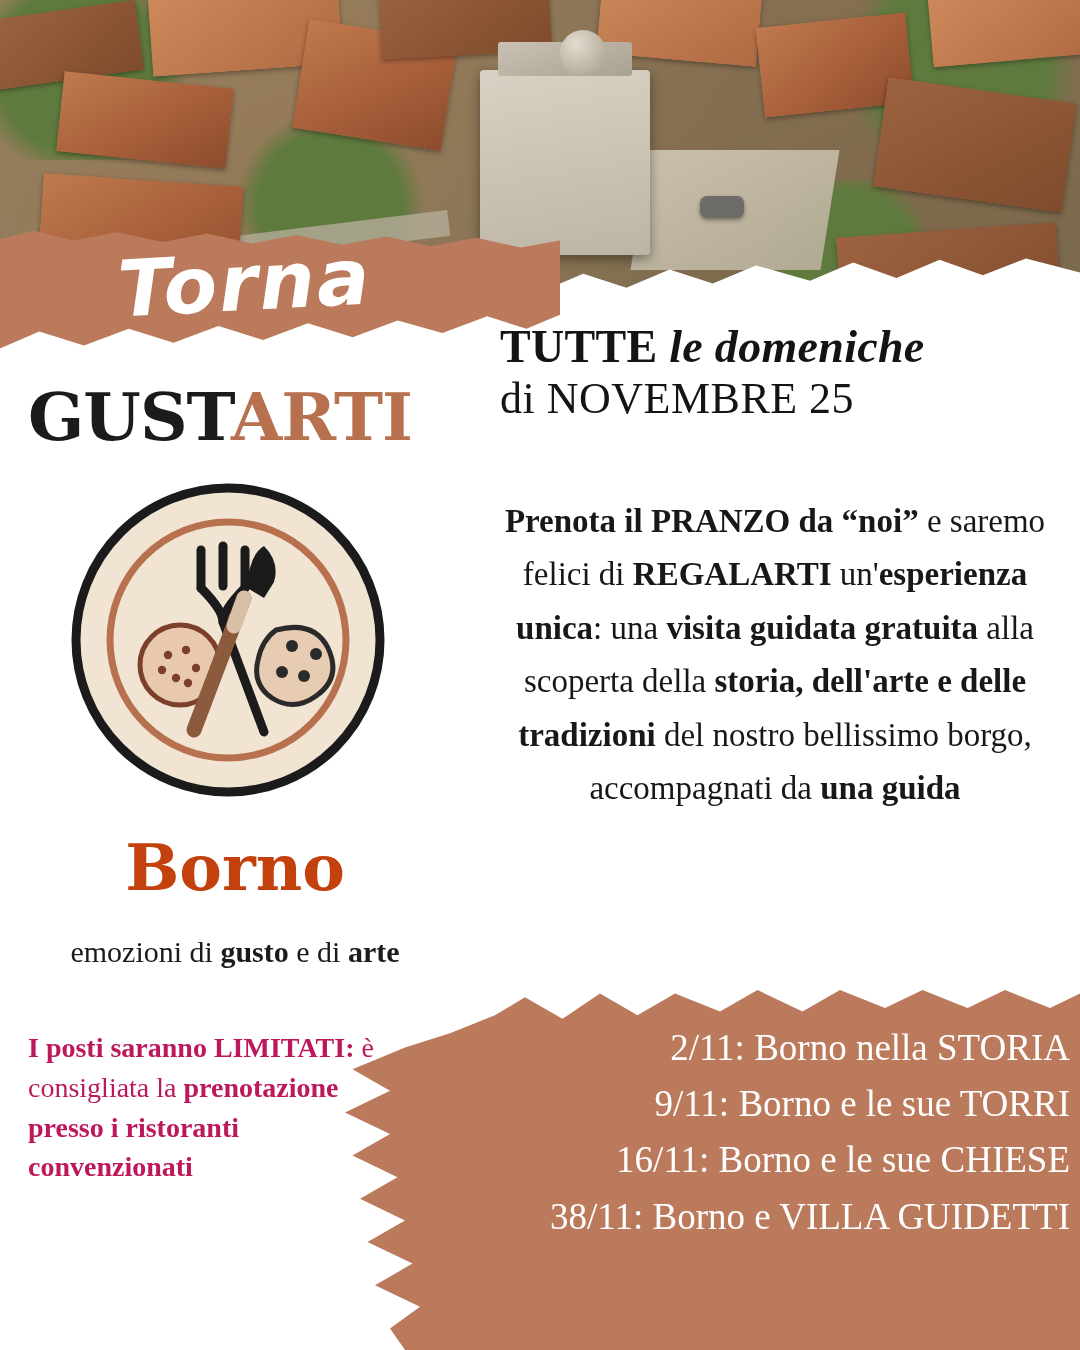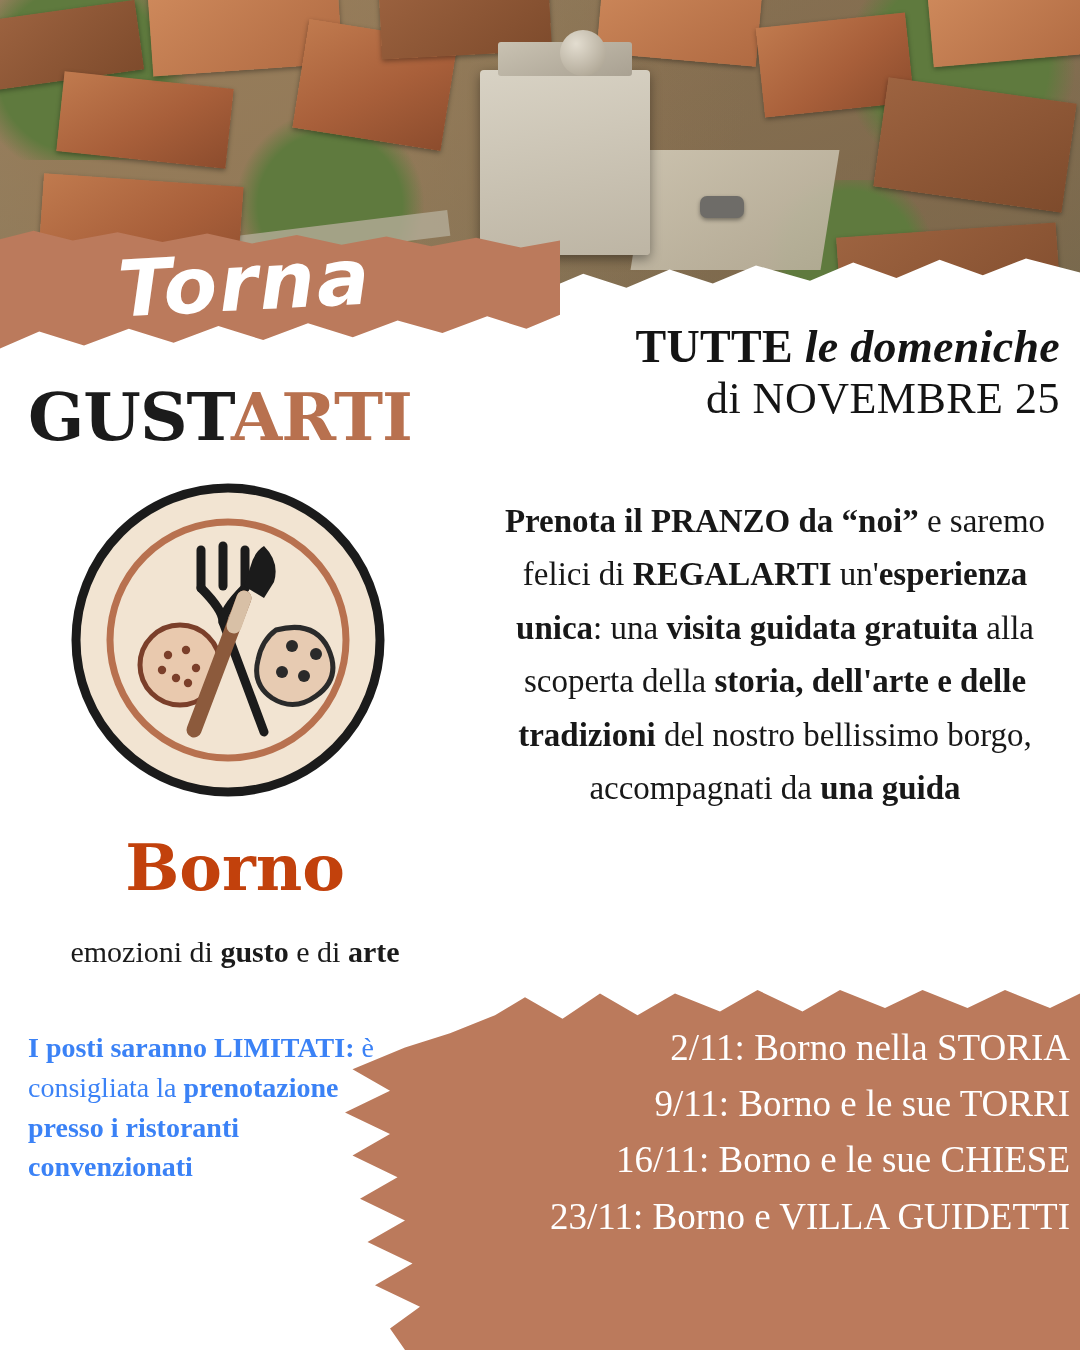--- a/index.html
+++ b/index.html
@@ -136,28 +136,28 @@
     text-align:center;
     font-family:Liberation Serif, serif;
     font-size:30px; color:#1b1b1b;
   }
   .tagline b { font-weight:700; }
 
   .limited {
     position:absolute; left:28px; top:1028px; width:380px;
     font-family:"Liberation Serif", serif;
     font-size:28px; line-height:1.42;
-    color:#3b82f6;
+    color:#be185d;
   }
   .limited b { font-weight:700; }
 
   
   .right-head {
     position:absolute; left:500px; top:320px; width:560px;
-    text-align:right;
+    text-align:left;
     font-family:"Liberation Serif", serif;
     color:#141414;
   }
   .right-head .l1 { font-size:46px; font-weight:700; letter-spacing:.3px;}
   .right-head .l1 em { font-style:italic; }
   .right-head .l2 { font-size:44px; }
   .right-head .l2 .nov { letter-spacing:.5px; }
 
   .body-copy {
     position:absolute; left:490px; top:495px; width:570px;
@@ -281,14 +281,14 @@
 
 <div class="body-copy">
   <span style="font-weight:700">Prenota il PRANZO da “noi”</span><span> e saremo felici di </span><span style="font-weight:700">REGALARTI</span><span> un'</span><span style="font-weight:700">esperienza unica</span><span>: una </span><span style="font-weight:700">visita guidata gratuita</span><span> alla scoperta della </span><span style="font-weight:700">storia, dell'arte e delle tradizioni</span><span> del nostro bellissimo borgo, accompagnati da </span><span style="font-weight:700">una guida</span>
 </div>
 
 <div class="panel-brown"></div>
 <div class="dates">
   <div>2/11: Borno nella STORIA</div>
   <div>9/11: Borno e le sue TORRI</div>
   <div>16/11: Borno  e le sue CHIESE</div>
-  <div>23/11: Borno  e VILLA GUIDETTI</div>
+  <div>38/11: Borno  e VILLA GUIDETTI</div>
 </div>
 
 </body></html>

